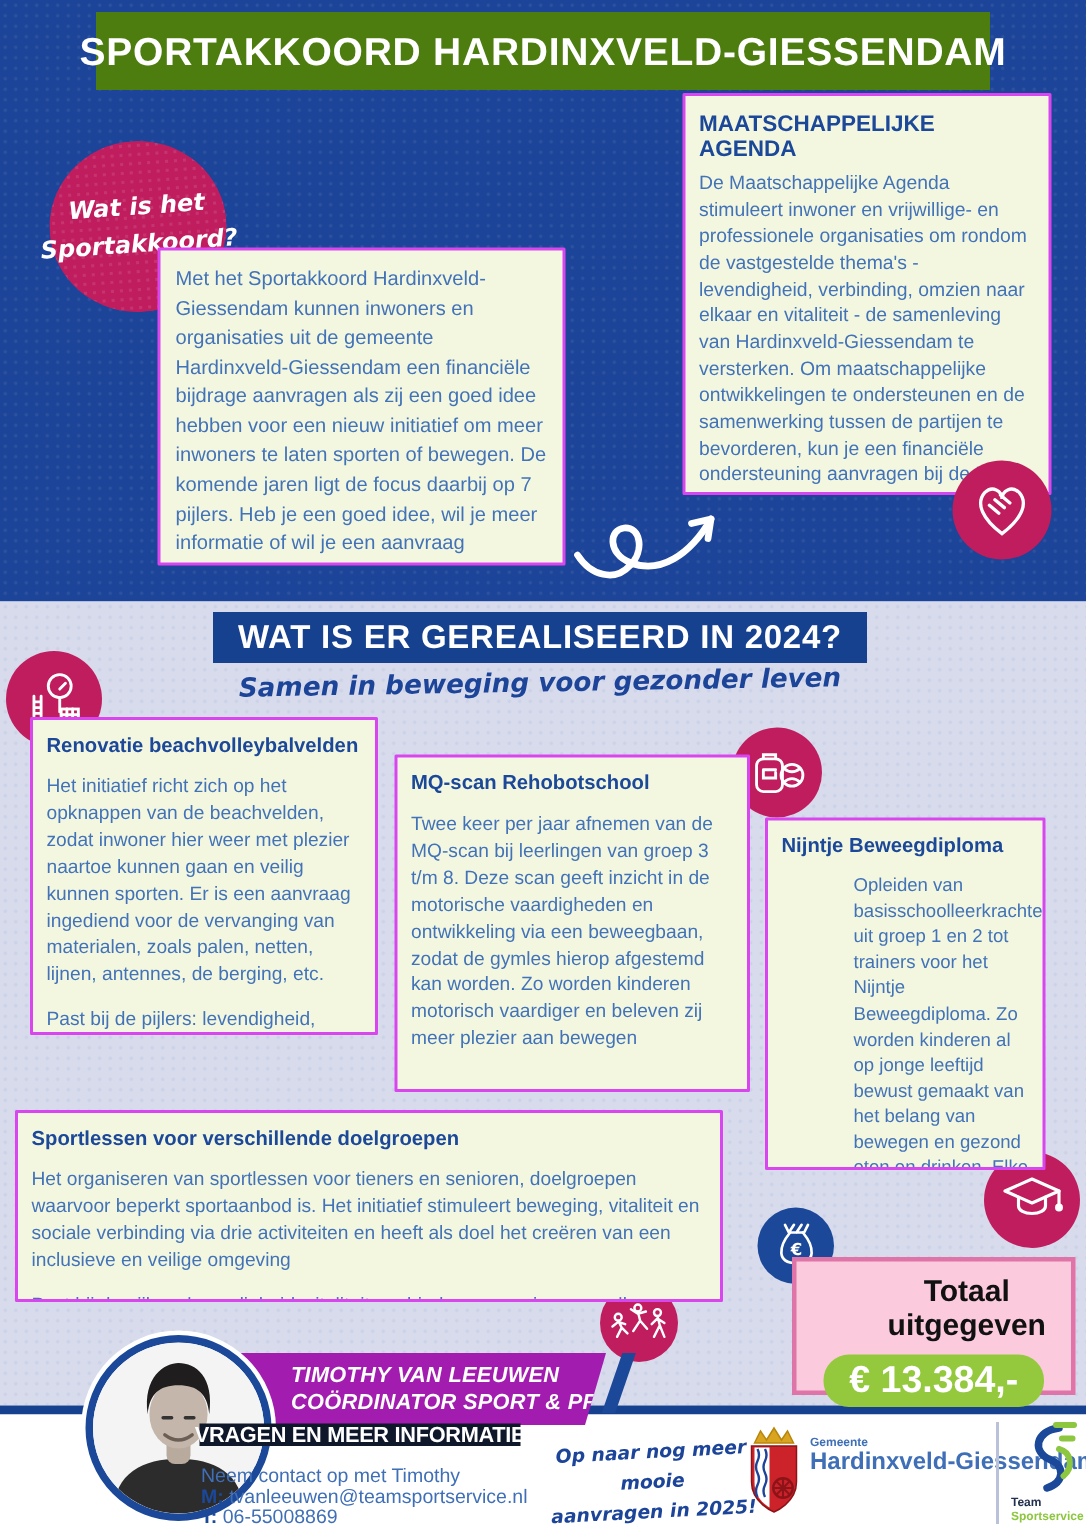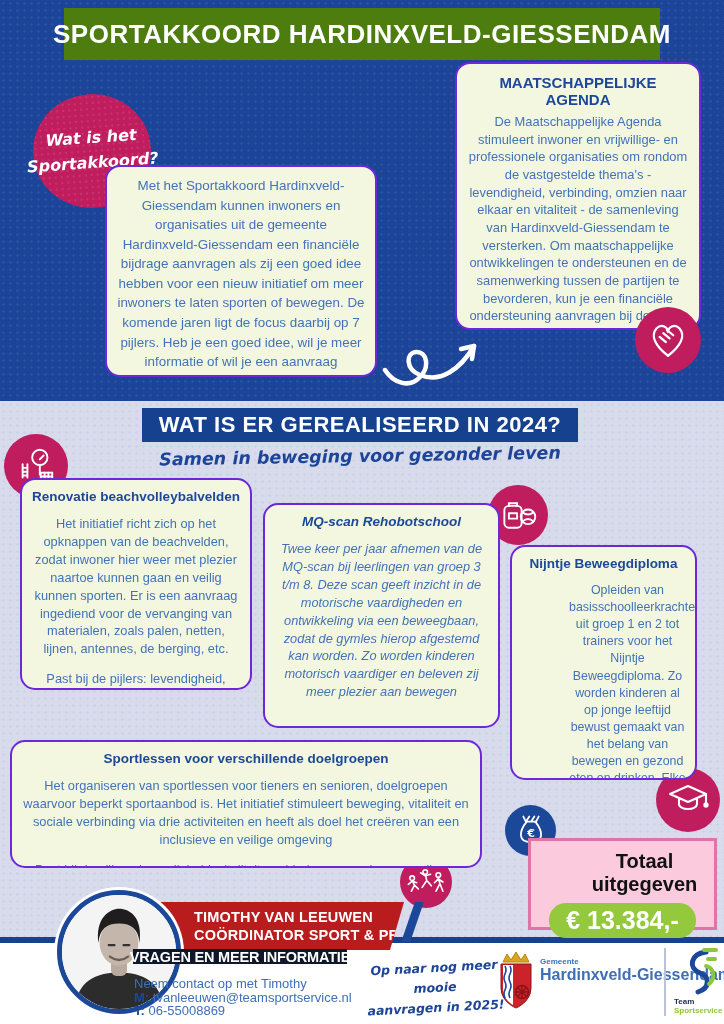--- a/index.html
+++ b/index.html
@@ -23,22 +23,22 @@
   
   .title-bar{left:64px;top:8px;width:596px;height:52px;background:#4d7c0f;
     display:flex;align-items:center;justify-content:center;}
   .title-bar span{color:#fff;font-weight:700;font-size:26px;letter-spacing:.5px;white-space:nowrap;}
 
   .what-circle{left:33px;top:94px;width:118px;height:114px;border-radius:50%;background:#c01d5f;
     background-image:radial-gradient(rgba(255,255,255,.10) 1px,transparent 1.3px);background-size:6px 6px;
     display:flex;flex-direction:column;align-items:center;justify-content:center;transform:rotate(-4deg);}
   .what-circle div{color:#fff;font-size:16px;line-height:1.55;white-space:nowrap;}
 
-  .cream-box{background:#f4f7e0;border:2px solid #6d28d9;border-radius:15px;box-sizing:border-box;
-    text-align:center;color:#4273b8;overflow:hidden;}
+  .cream-box{background:#f4f7e0;border:2px solid #d946ef;border-radius:1px;box-sizing:border-box;
+    color:#4273b8;overflow:hidden;}
   .intro-box{left:105px;top:165px;width:272px;height:212px;padding:9px 10px;}
   .intro-box p{margin:0;font-size:13.4px;line-height:1.46;}
 
   .mag-box{left:455px;top:62px;width:246px;height:268px;padding:8px 9px;}
   .mag-box h3{margin:2px 0 5px;color:#1b4898;font-size:15px;}
   .mag-box p{margin:0;font-size:12.9px;line-height:1.37;}
 
   .pink-circle{border-radius:50%;background:#c01d5f;display:flex;align-items:center;justify-content:center;}
   .handshake-circle{left:635px;top:307px;width:66px;height:66px;}
   .arrow-doodle{left:382px;top:322px;}
@@ -46,42 +46,42 @@
   
   .realised-bar{left:142px;top:408px;width:436px;height:34px;background:#16418f;
     display:flex;align-items:center;justify-content:center;}
   .realised-bar span{color:#fff;font-weight:700;font-size:22px;letter-spacing:.5px;white-space:nowrap;}
   .subtitle{left:142px;top:446px;width:436px;text-align:center;color:#1c4498;font-size:17.5px;transform:rotate(-1deg);}
 
   .pbox{padding:7px 9px;}
   .pbox h4{margin:2px 0 11px;color:#1b4898;font-size:13.5px;}
   .pbox p{margin:0 0 12px;font-size:12.8px;line-height:1.4;}
   .box1{left:20px;top:478px;width:232px;height:212px;}
-  .box2{left:263px;top:503px;width:237px;height:225px;font-style:italic;}
+  .box2{left:263px;top:503px;width:237px;height:225px;}
   .box3{left:510px;top:545px;width:187px;height:235px;}
   .box3 p{font-size:12.4px;line-height:1.38;margin-left:48px;}
   .box4{left:10px;top:740px;width:472px;height:128px;}
 
   .park-circle{left:4px;top:434px;width:64px;height:64px;}
   .bag-circle{left:488px;top:485px;width:60px;height:60px;}
   .grad-circle{left:656px;top:768px;width:64px;height:64px;}
   .runners-circle{left:400px;top:856px;width:52px;height:52px;}
   .money-circle{left:505px;top:805px;width:51px;height:51px;background:#1b4898;border-radius:50%;
     display:flex;align-items:center;justify-content:center;}
 
   .total-box{left:528px;top:838px;width:189px;height:92px;background:#fbcadd;border:3px solid #df74a8;
     box-sizing:border-box;text-align:center;}
   .total-label{margin-top:9px;color:#111;font-weight:700;font-size:20px;padding-left:44px;}
   .total-pill{display:inline-block;margin-top:7px;background:#95c93d;color:#fff;font-weight:700;
     font-size:25px;padding:3px 17px;border-radius:17px;}
 
   
-  .name-banner{left:112px;top:902px;width:292px;height:48px;background:#b91c1c;z-index:2;
+  .name-banner{left:112px;top:902px;width:292px;height:48px;background:#a21caf;z-index:2;
     clip-path:polygon(0 0,100% 0,calc(100% - 14px) 100%,0 100%);
-    display:flex;flex-direction:column;justify-content:center;padding-left:82px;box-sizing:border-box;}
+    display:flex;flex-direction:column;justify-content:center;padding-left:82px;box-sizing:border-box;font-style:italic;}
   .name-banner div{color:#fff;font-weight:700;font-size:14.5px;line-height:1.25;white-space:nowrap;letter-spacing:.2px;}
   .banner-slash{left:408px;top:902px;width:9px;height:40px;background:#1b4898;transform:skewX(-19deg);z-index:2;}
 
   .photo{left:57px;top:890px;width:124px;height:124px;border-radius:50%;background:#fff;
     border:5px solid #1b4898;box-shadow:0 0 0 3px #fff;overflow:hidden;z-index:3;box-sizing:border-box;}
 
   .green-banner{left:133px;top:949px;width:214px;height:15px;background:#0f172a;z-index:4;
     display:flex;justify-content:center;}
   .green-banner span{color:#fff;font-weight:700;font-size:14.5px;letter-spacing:-.2px;white-space:nowrap;}
   .contact-lines{left:134px;top:977px;width:240px;z-index:4;color:#3f6fb6;font-size:13px;line-height:13.5px;}

